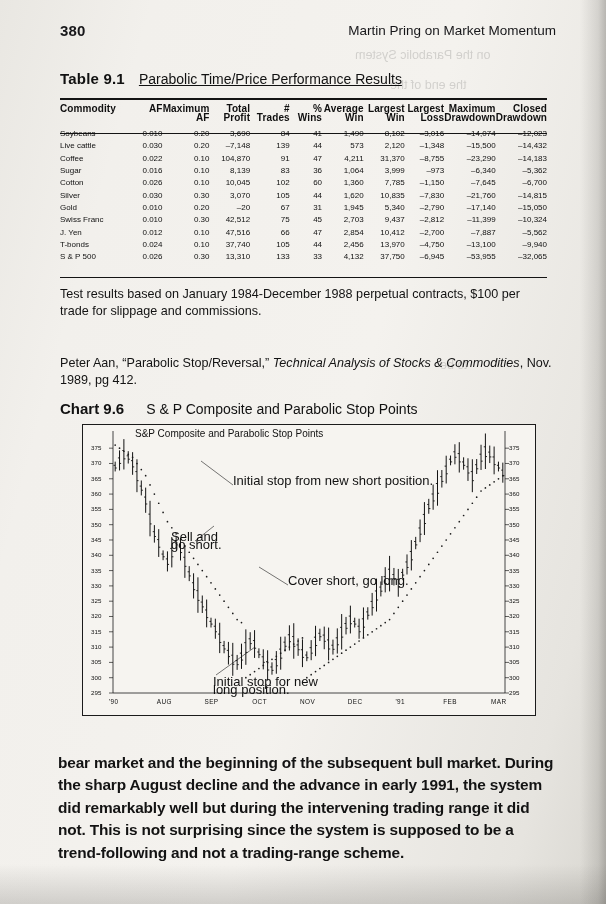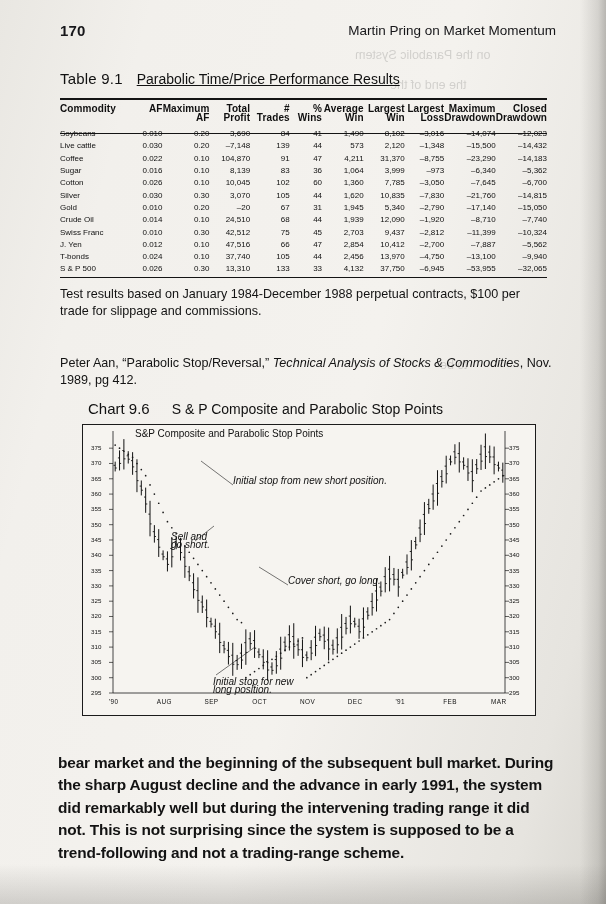--- a/index.html
+++ b/index.html
@@ -24,21 +24,21 @@
     pointer-events:none;
   }
 
   
   .hdr{position:absolute;top:22px;left:0;width:606px;height:22px;}
   .folio{position:absolute;left:60px;top:0;font-size:15px;font-weight:bold;color:#17171a;letter-spacing:.2px;}
   .runhead{position:absolute;right:50px;top:1px;font-size:13.5px;color:#17171a;}
 
   
   .tbl-title{position:absolute;left:60px;top:70px;font-size:15px;color:#111;}
-  .tbl-title b{font-weight:normal;letter-spacing:.2px;}
+  .tbl-title b{font-weight:bold;letter-spacing:.2px;}
   .tbl-title span.t{font-weight:normal;margin-left:14px;font-size:14px;text-decoration:underline;}
 
   .rule{position:absolute;background:#141414;}
   .r1{left:60px;top:98px;width:487px;height:2px;}
   .r2{left:60px;top:133px;width:487px;height:1px;}
   .r3{left:60px;top:277px;width:487px;height:1px;}
 
   table.perf{position:absolute;left:60px;top:101px;width:487px;border-collapse:collapse;}
   table.perf th{
     font-size:10px;font-weight:bold;color:#0f0f0f;text-align:right;
@@ -54,48 +54,48 @@
 
   
   .para{position:absolute;left:60px;width:492px;font-size:12.6px;color:#131313;line-height:16.6px;}
   .para i{font-style:italic;}
   .p1{top:286px;}
   .p2{top:322px;}
   .p3{top:355px;}
 
   
   .chart-cap{position:absolute;left:60px;top:400px;font-size:15px;color:#111;}
-  .chart-cap b{font-weight:normal;margin-left:28px;}
+  .chart-cap b{font-weight:bold;}
   .chart-cap span.t{font-weight:normal;margin-left:22px;font-size:14px;}
 
   
   .chart-wrap{position:absolute;left:82px;top:424px;width:452px;height:308px;}
   .chart-box{position:absolute;left:0;top:0;width:452px;height:290px;border:1px solid #1b1b1b;background:#f6f4f0;}
   .chart-inner-title{position:absolute;left:5px;top:3px;font-size:10px;color:#111;margin-left:47px;}
   .ytick{position:absolute;font-size:6.2px;color:#111;}
   .xtick{position:absolute;font-size:6.4px;color:#111;letter-spacing:.4px;}
-  .annot{position:absolute;font-size:10px;color:#111;line-height:8.4px;font-style:italic;}
+  .annot{position:absolute;font-size:13px;color:#111;line-height:8.4px;}
 
   
   .body{position:absolute;left:58px;top:752px;width:496px;font-size:15.4px;color:#131313;line-height:22.4px;font-weight:bold;letter-spacing:-.15px;}
 
   
   .ghost{position:absolute;color:rgba(40,40,40,.17);font-size:12.5px;font-family:"Liberation Sans",sans-serif;transform:scaleX(-1);white-space:nowrap;}
 </style>
 </head>
 <body>
 
 <div class="page">
 
   <div class="ghost" style="left:355px;top:48px;">on the Parabolic System</div>
   <div class="ghost" style="left:390px;top:78px;">the end of the</div>
   <div class="ghost" style="left:440px;top:358px;">to be</div>
 
   <div class="hdr">
-    <div class="folio">170</div>
+    <div class="folio">380</div>
     <div class="runhead">Martin Pring on Market Momentum</div>
   </div>
 
   <div class="tbl-title">
     <b>Table 9.1</b><span class="t">Parabolic Time/Price Performance Results</span>
   </div>
 
   <div class="rule r1"></div>
   <div class="rule r2"></div>
   <div class="rule r3"></div>
@@ -184,21 +184,21 @@
         </tr>
         <tr>
           <td class="lft">Cotton</td>
           <td>0.026</td>
           <td>0.10</td>
           <td>10,045</td>
           <td>102</td>
           <td>60</td>
           <td>1,360</td>
           <td>7,785</td>
-          <td>–3,050</td>
+          <td>–1,150</td>
           <td>–7,645</td>
           <td>–6,700</td>
         </tr>
         <tr>
           <td class="lft">Silver</td>
           <td>0.030</td>
           <td>0.30</td>
           <td>3,070</td>
           <td>105</td>
           <td>44</td>
@@ -213,33 +213,20 @@
           <td>0.010</td>
           <td>0.20</td>
           <td>–20</td>
           <td>67</td>
           <td>31</td>
           <td>1,945</td>
           <td>5,340</td>
           <td>–2,790</td>
           <td>–17,140</td>
           <td>–15,050</td>
-        </tr>
-        <tr>
-          <td class="lft">Crude Oil</td>
-          <td>0.014</td>
-          <td>0.10</td>
-          <td>24,510</td>
-          <td>68</td>
-          <td>44</td>
-          <td>1,939</td>
-          <td>12,090</td>
-          <td>–1,920</td>
-          <td>–8,710</td>
-          <td>–7,740</td>
         </tr>
         <tr>
           <td class="lft">Swiss Franc</td>
           <td>0.010</td>
           <td>0.30</td>
           <td>42,512</td>
           <td>75</td>
           <td>45</td>
           <td>2,703</td>
           <td>9,437</td>

